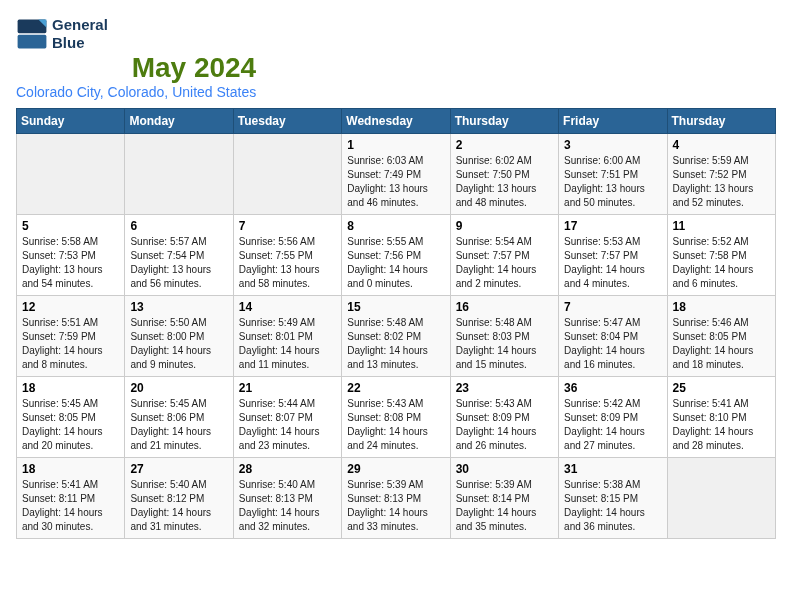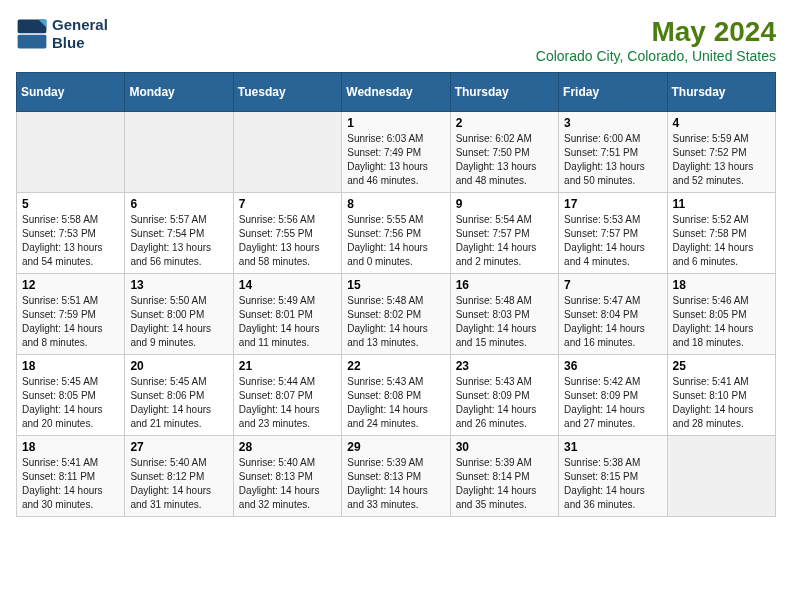--- a/index.html
+++ b/index.html
@@ -5,23 +5,24 @@
     * { box-sizing: border-box; margin: 0; padding: 0; }
     body {
       font-family: Arial, sans-serif;
       background: #fff;
       width: 792px;
       min-height: 612px;
       padding: 16px;
     }
     .header {
       display: flex;
-      justify-content: space-between;
+      justify-content: flex-start;
       align-items: flex-start;
       margin-bottom: 8px;
+      flex-direction: column;
     }
     .logo {
       display: flex;
       align-items: center;
       gap: 4px;
     }
     .logo-text {
       font-size: 15px;
       font-weight: bold;
       color: #1a3a5c;
@@ -34,31 +35,31 @@
     .title-block {
       text-align: right;
     }
     .cal-title {
       font-size: 28px;
       font-weight: bold;
       color: #4d7c0f;
     }
     .cal-subtitle {
       font-size: 14px;
-      color: #15803d;
+      color: #3b82f6;
     }
     table {
       width: 100%;
       border-collapse: collapse;
       font-size: 11px;
     }
     thead th {
       background: #2a6496;
       color: #fff;
-      padding: 12px 4px;
+      padding: 5px 4px;
       text-align: left;
       font-size: 12px;
       font-weight: bold;
       border: 1px solid #1e4f78;
     }
     tbody td {
       border: 1px solid #ccc;
       vertical-align: top;
       padding: 4px 5px;
       width: 14.28%;

